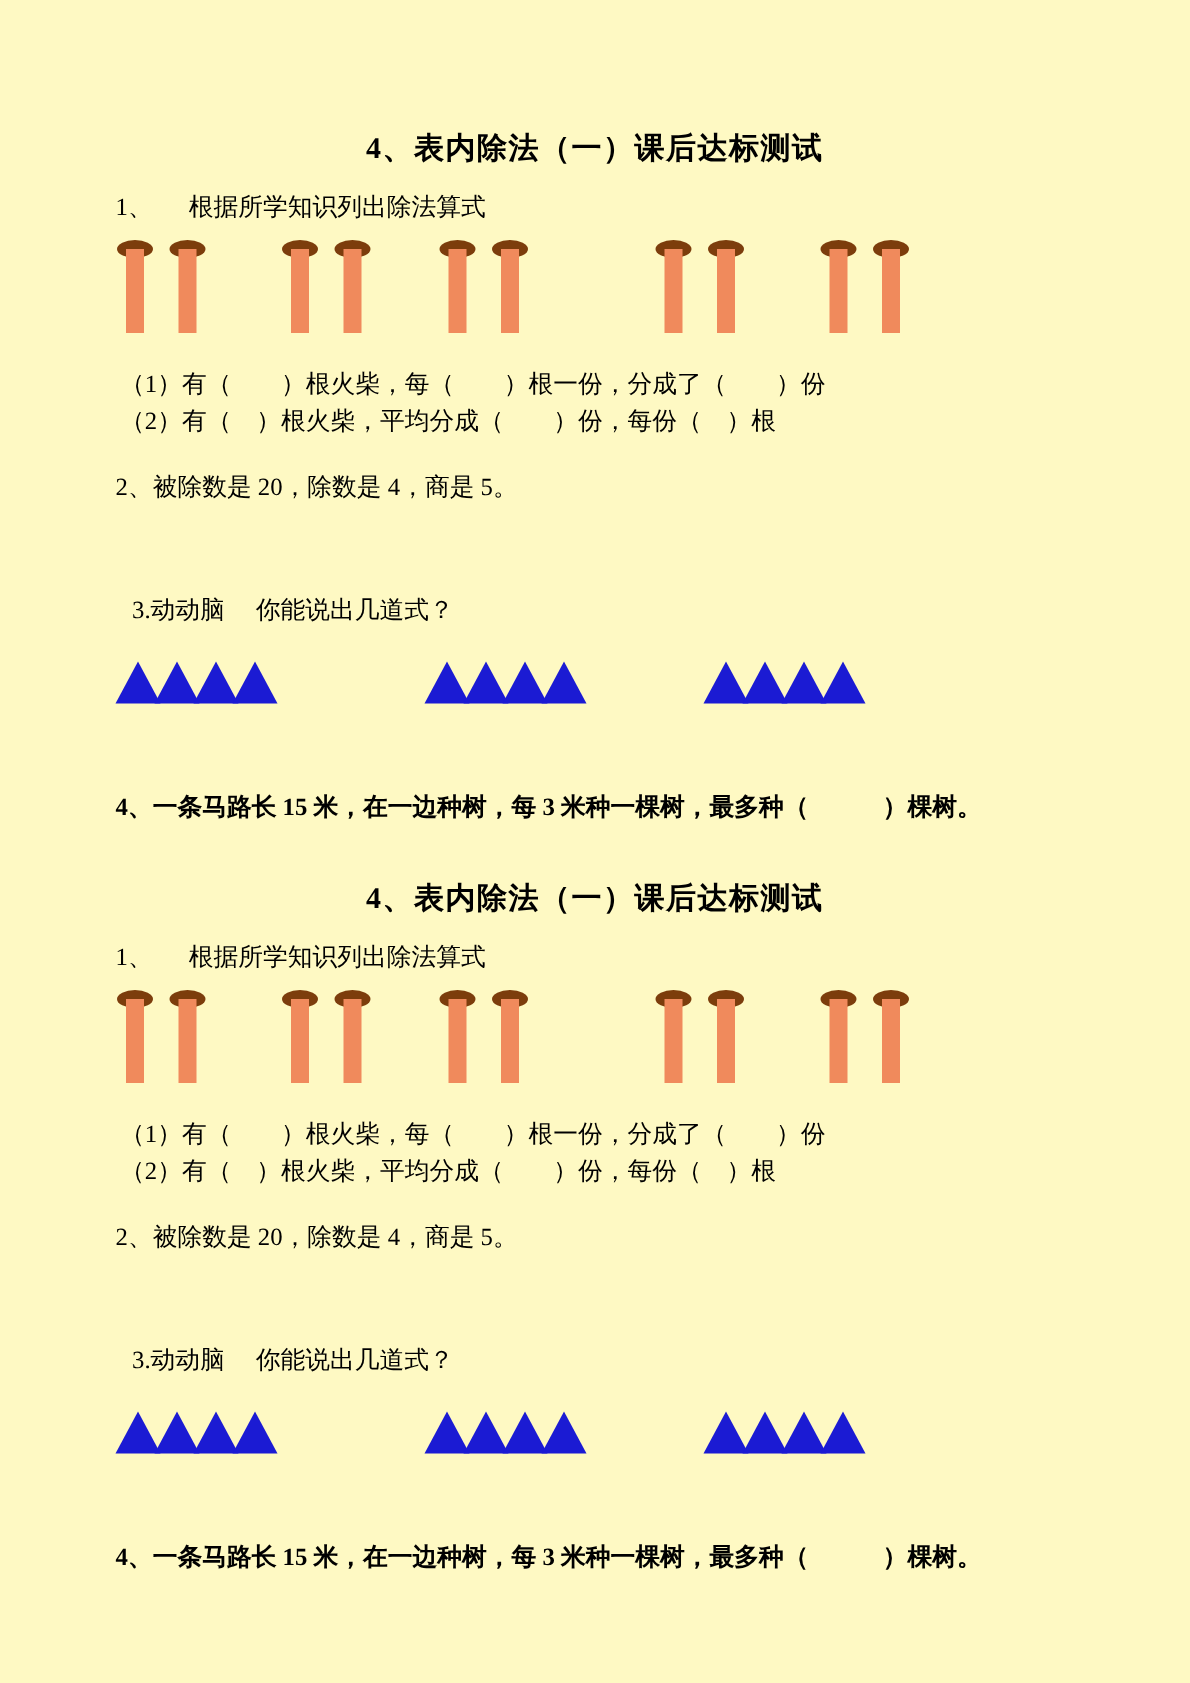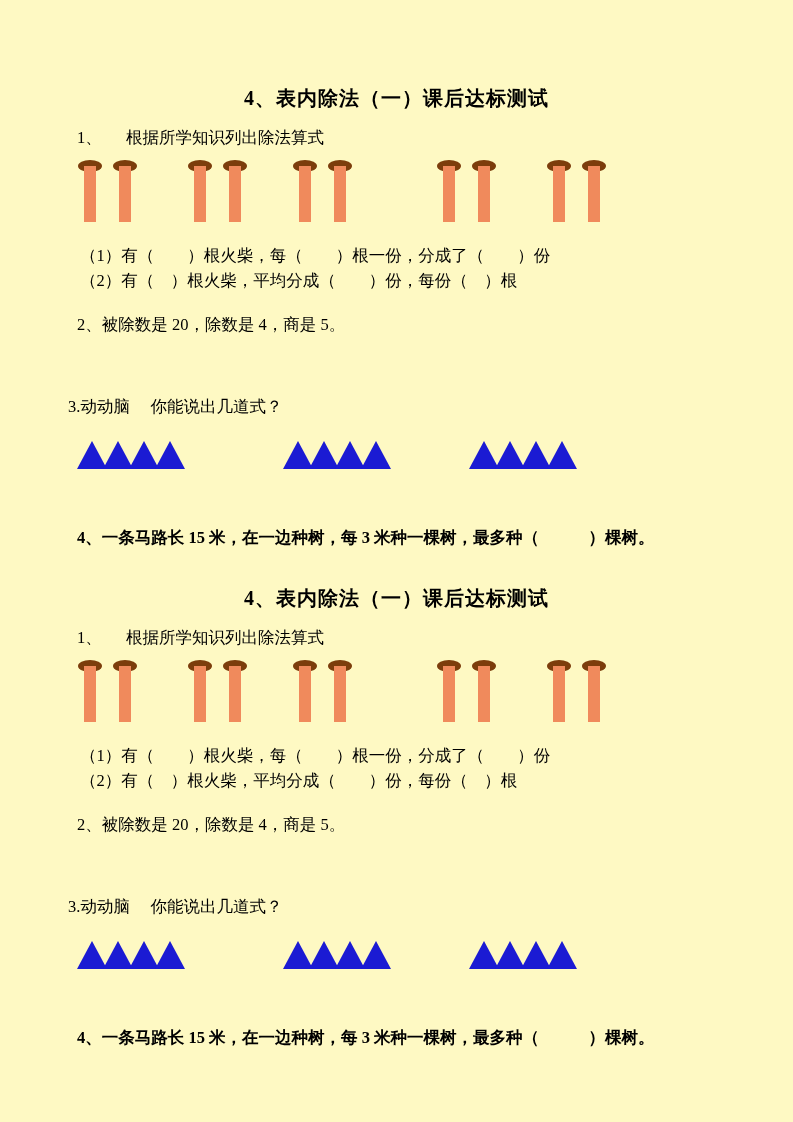--- a/index.html
+++ b/index.html
@@ -81,21 +81,21 @@
     position: absolute;
     top: 6px;
     left: 6px;
     width: 12px;
     height: 56px;
   }
 
   .sub1 { top: 148px; left: 80px; margin-top: 12px; }
   .sub2 { top: 185px; left: 80px; text-align: right; }
   .q2   { top: 229px; left: 77px; }
-  .q3   { top: 311px; left: 68px; }
+  .q3   { top: 311px; left: 88px; }
   .q4   { top: 442px; left: 77px; font-weight: bold; }
 
   .row-triangles {
     position: absolute;
     top: 356px;
     left: 0;
     width: 793px;
     height: 29px;
   }
   .tri-group {

